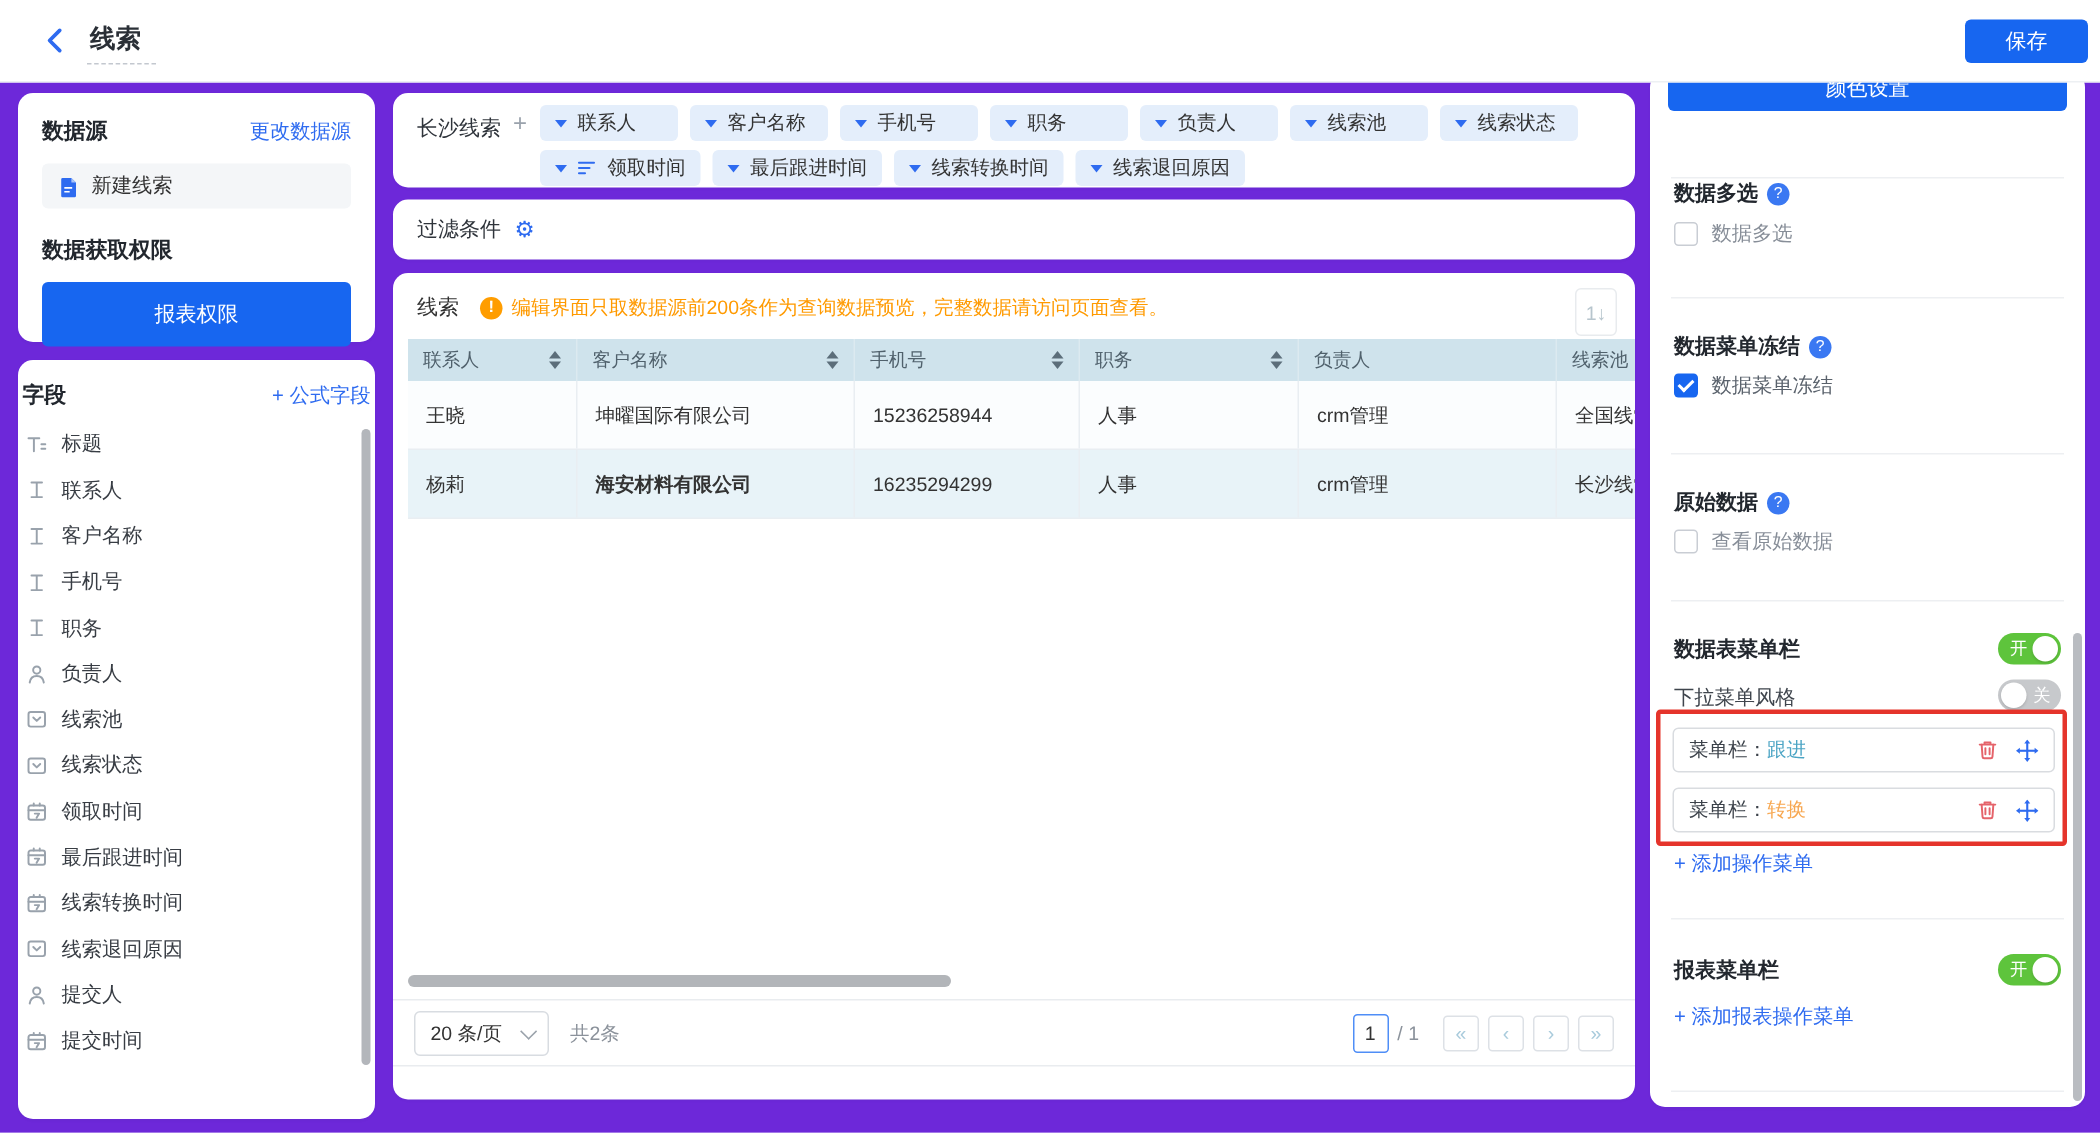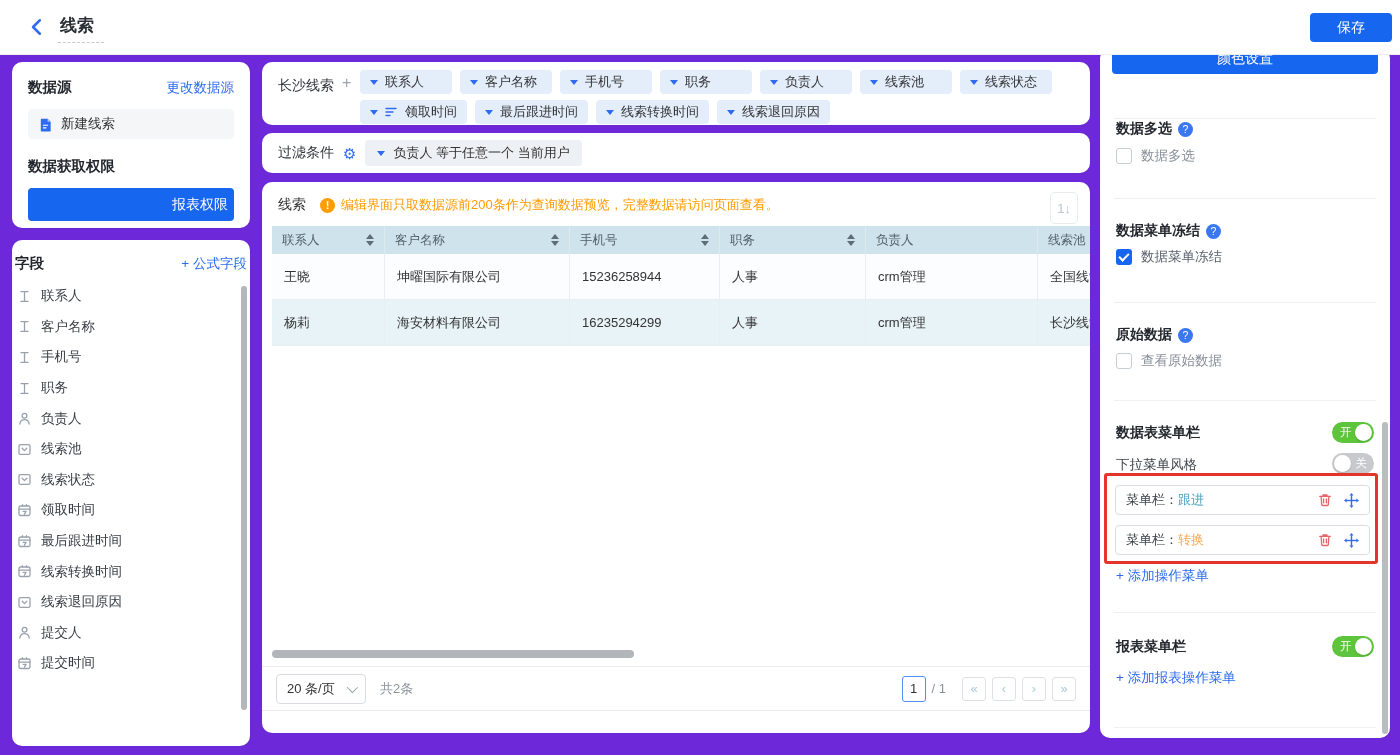--- a/index.html
+++ b/index.html
@@ -13,21 +13,21 @@
   .page-title{position:absolute;left:58px;top:14px;font-size:17px;font-weight:700;color:#2a2f36;border-bottom:1px dashed #c3c8cf;padding:0 10px 5px 2px;}
   .save-btn{position:absolute;right:8px;top:13px;width:82px;height:29px;background:#1766f0;color:#fff;border:none;border-radius:4px;font-size:14px;cursor:pointer;}
 
   
   #card-ds{left:12px;top:62px;width:238px;height:166px;padding:16px;box-sizing:border-box;}
   .row-between{display:flex;justify-content:space-between;align-items:center;}
   .sec-title{font-weight:700;font-size:14.5px;color:#22272e;}
   .link{color:#2e6bf0;font-size:13.5px;cursor:pointer;text-decoration:none;}
   .ds-item{margin-top:12px;height:30px;background:#f4f6f8;border-radius:4px;display:flex;align-items:center;gap:8px;padding:0 10px;font-size:13.5px;color:#333;cursor:pointer;}
   .access-title{margin-top:18px;}
-  .perm-btn{margin-top:12px;width:100%;height:33px;background:#1766f0;color:#fff;border:none;border-radius:4px;font-size:14px;cursor:pointer;text-align:right;}
+  .perm-btn{margin-top:12px;width:100%;height:43px;background:#1766f0;color:#fff;border:none;border-radius:4px;font-size:14px;cursor:pointer;}
 
   #card-fields{left:12px;top:240px;width:238px;height:506px;padding:14px 3px;box-sizing:border-box;overflow:hidden;}
   #field-list{margin-top:8px;}
   .field-item{height:30.6px;display:flex;align-items:center;gap:9px;font-size:13.5px;color:#383d44;cursor:grab;padding-left:2px;}
   .f-ic{width:15px;height:15px;display:inline-flex;}
   .vthumb{position:absolute;width:6px;border-radius:3px;background:#b3b6bb;}
   #fields-thumb{right:3px;top:46px;height:424px;}
 
   
   #card-display{left:262px;top:62px;width:828px;height:63px;}
@@ -133,20 +133,31 @@
   <div class="card" id="card-fields">
     <div class="row-between">
       <span class="sec-title">字段</span>
       <a class="link">+ 公式字段</a>
     </div>
     <div id="field-list">
         <div class="field-item">
           <span class="f-ic">
             <svg width="15" height="15" viewBox="0 0 15 15">
               <g stroke="#99a2ac" stroke-width="1.3" fill="none" stroke-linecap="round" stroke-linejoin="round">
+                <path d="M2 3.2h7.2M5.6 3.2v8.6"></path>
+                <path d="M10.6 7.2h2.6M10.6 10.2h2.6"></path>
+              </g>
+            </svg>
+          </span>
+          <span>标题</span>
+        </div>
+        <div class="field-item">
+          <span class="f-ic">
+            <svg width="15" height="15" viewBox="0 0 15 15">
+              <g stroke="#99a2ac" stroke-width="1.3" fill="none" stroke-linecap="round" stroke-linejoin="round">
                 <path d="M4 2.6h7M7.5 2.6v9.8M4 12.4h7"></path>
               </g>
             </svg>
           </span>
           <span>联系人</span>
         </div>
         <div class="field-item">
           <span class="f-ic">
             <svg width="15" height="15" viewBox="0 0 15 15">
               <g stroke="#99a2ac" stroke-width="1.3" fill="none" stroke-linecap="round" stroke-linejoin="round">
@@ -333,24 +344,20 @@
         <span class="tag">
           <i class="caret"></i>
           <span>线索退回原因</span>
         </span>
       </div>
   </div>
 
   <div class="card" id="card-filter">
     <span class="panel-label" style="position:static">过滤条件</span>
     <span class="gear">⚙</span>
-    <span class="ftag">
-      <i class="caret"></i>
-      <span>负责人 等于任意一个 当前用户</span>
-    </span>
   </div>
 
   <div class="card" id="card-table">
     <div class="tbl-title-row">
       <span>线索</span>
       <span class="warn">
         <span class="warn-ic">!</span>
         <span>编辑界面只取数据源前200条作为查询数据预览，完整数据请访问页面查看。</span>
       </span>
     </div>
@@ -398,21 +405,21 @@
           <div class="tr">
             <div class="td" style="width: 113px;">王晓</div>
             <div class="td" style="width: 185px;">坤曜国际有限公司</div>
             <div class="td" style="width: 150px;">15236258944</div>
             <div class="td" style="width: 146px;">人事</div>
             <div class="td" style="width: 172px;">crm管理</div>
             <div class="td" style="width: 250px;">全国线索</div>
           </div>
           <div class="tr alt">
             <div class="td" style="width: 113px;">杨莉</div>
-            <div class="td" style="width: 185px;">海安材料有限公司</div>
+            <div class="td" style="width: 185px; font-weight: bold;">海安材料有限公司</div>
             <div class="td" style="width: 150px;">16235294299</div>
             <div class="td" style="width: 146px;">人事</div>
             <div class="td" style="width: 172px;">crm管理</div>
             <div class="td" style="width: 250px;">长沙线索</div>
           </div>
         </div>
     </div>
     <div class="hthumb"></div>
     <div class="tfooter">
       <span class="psize">

